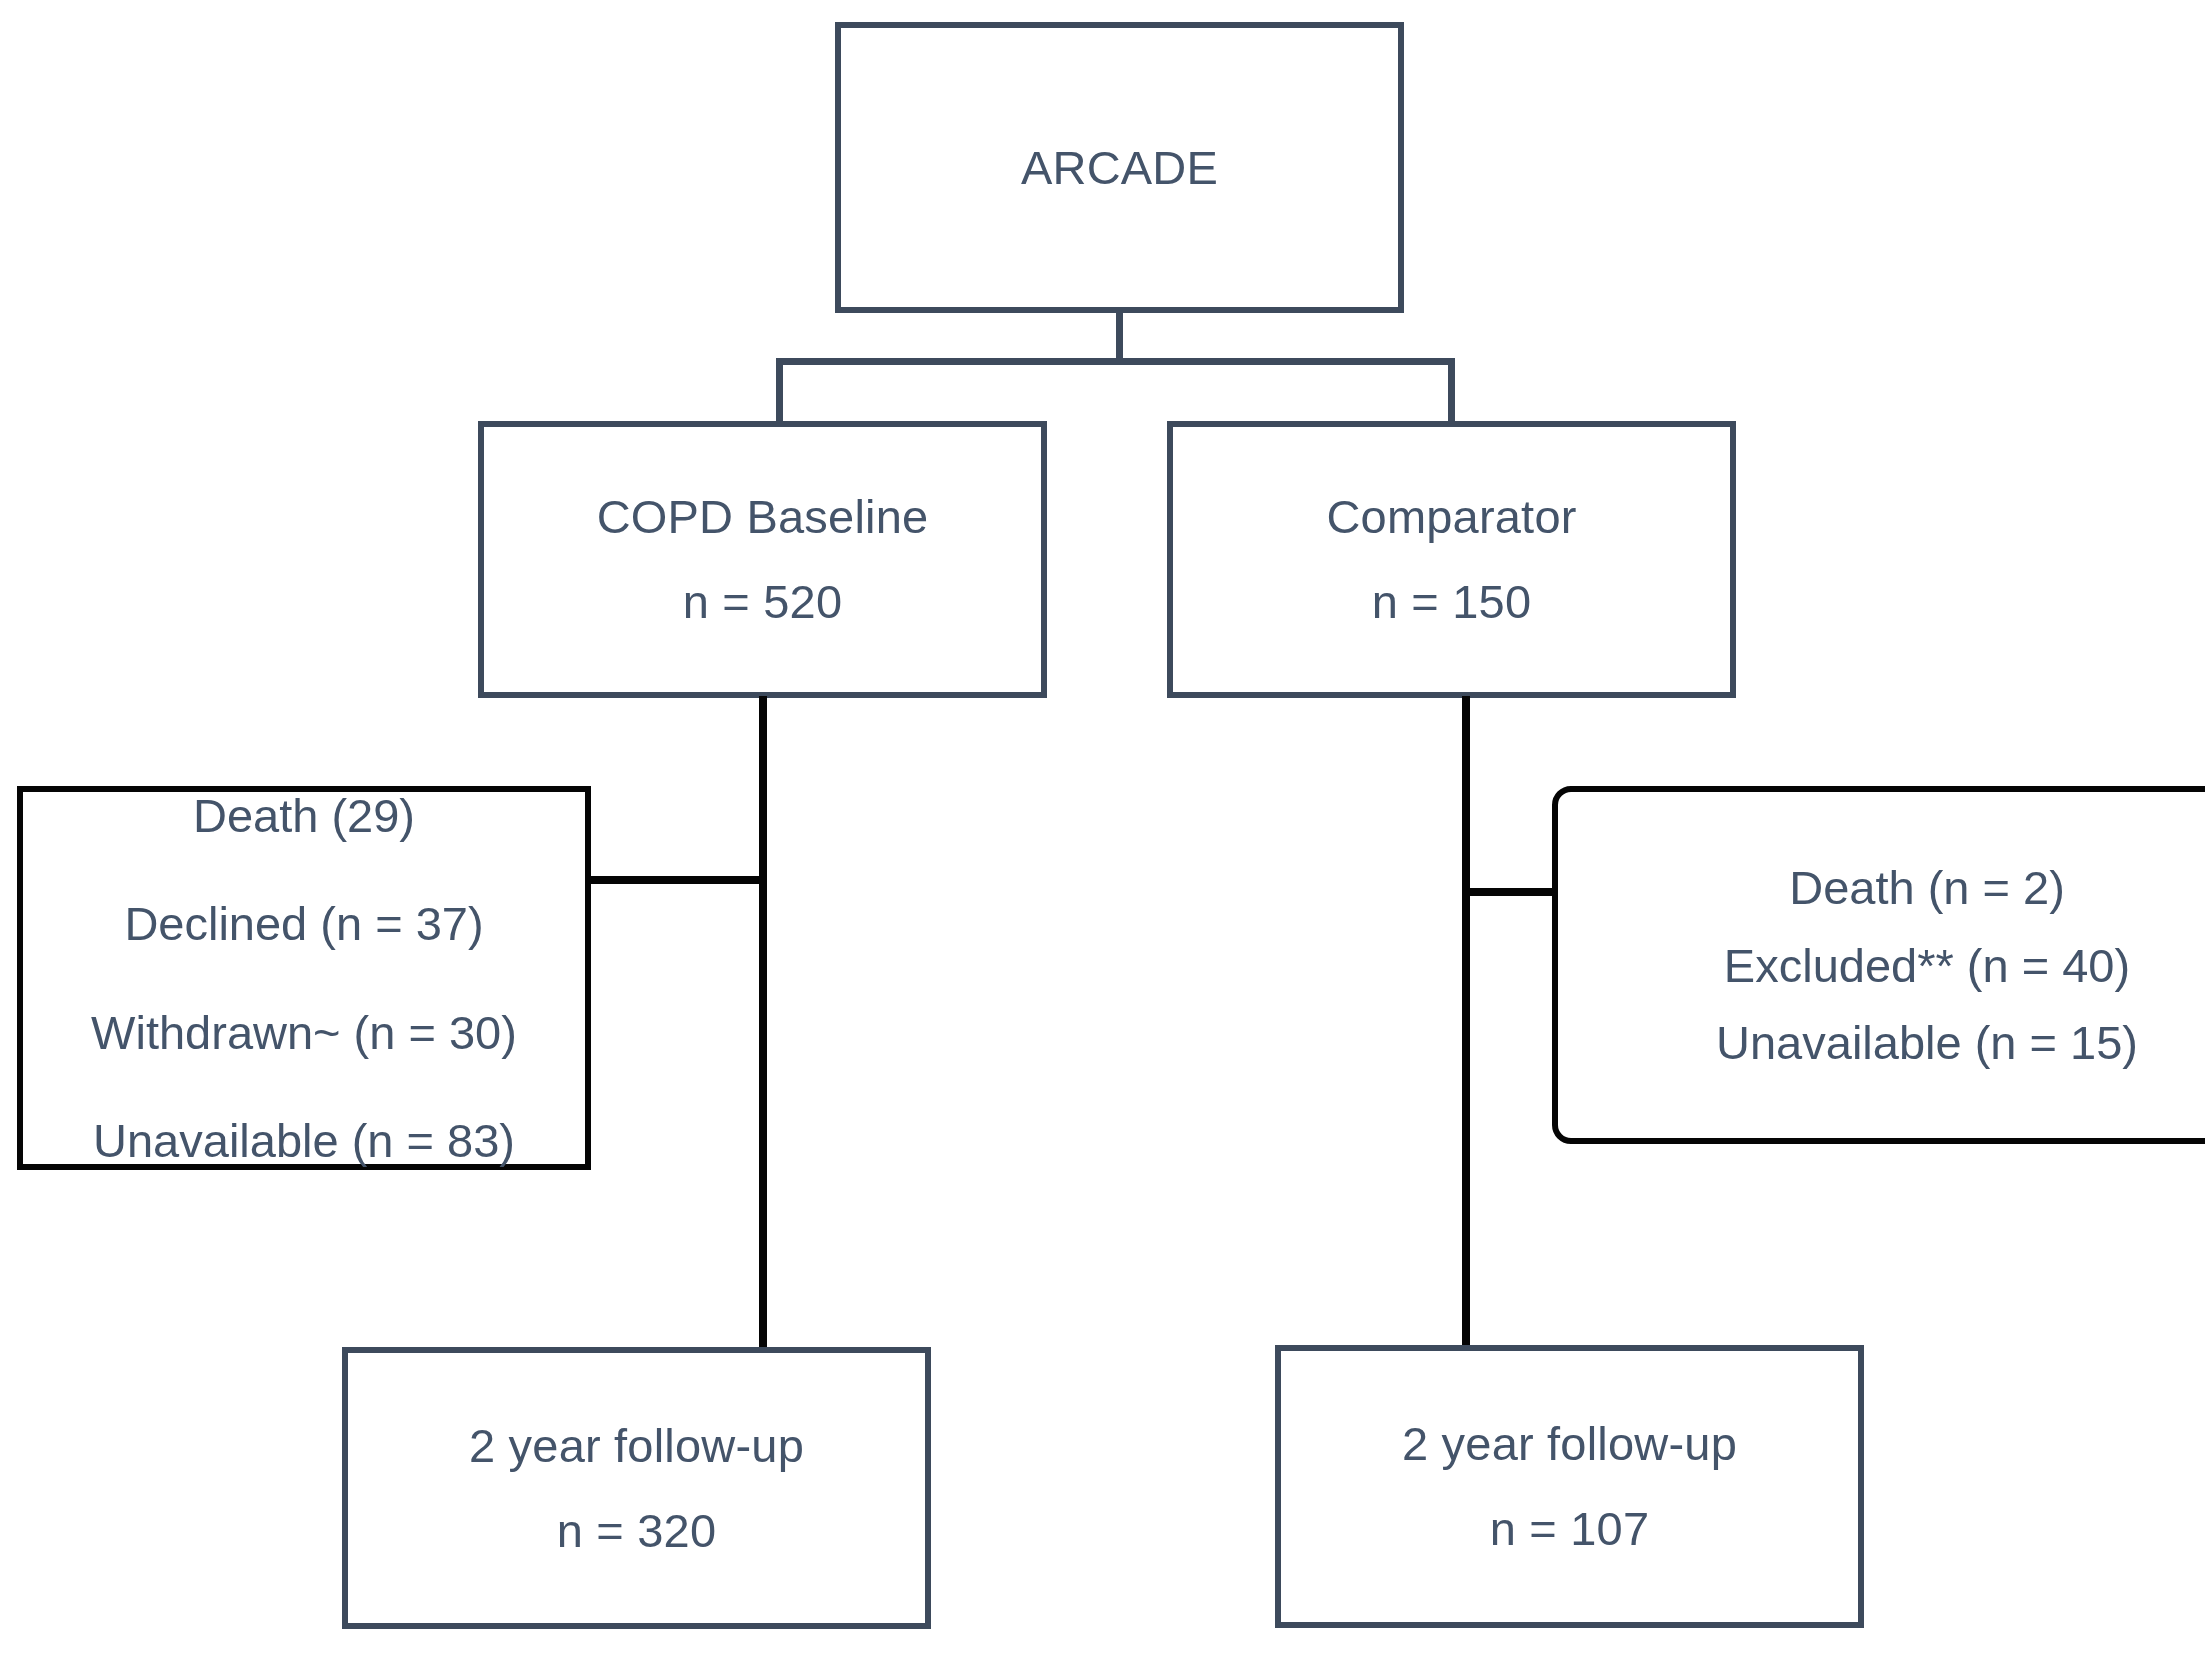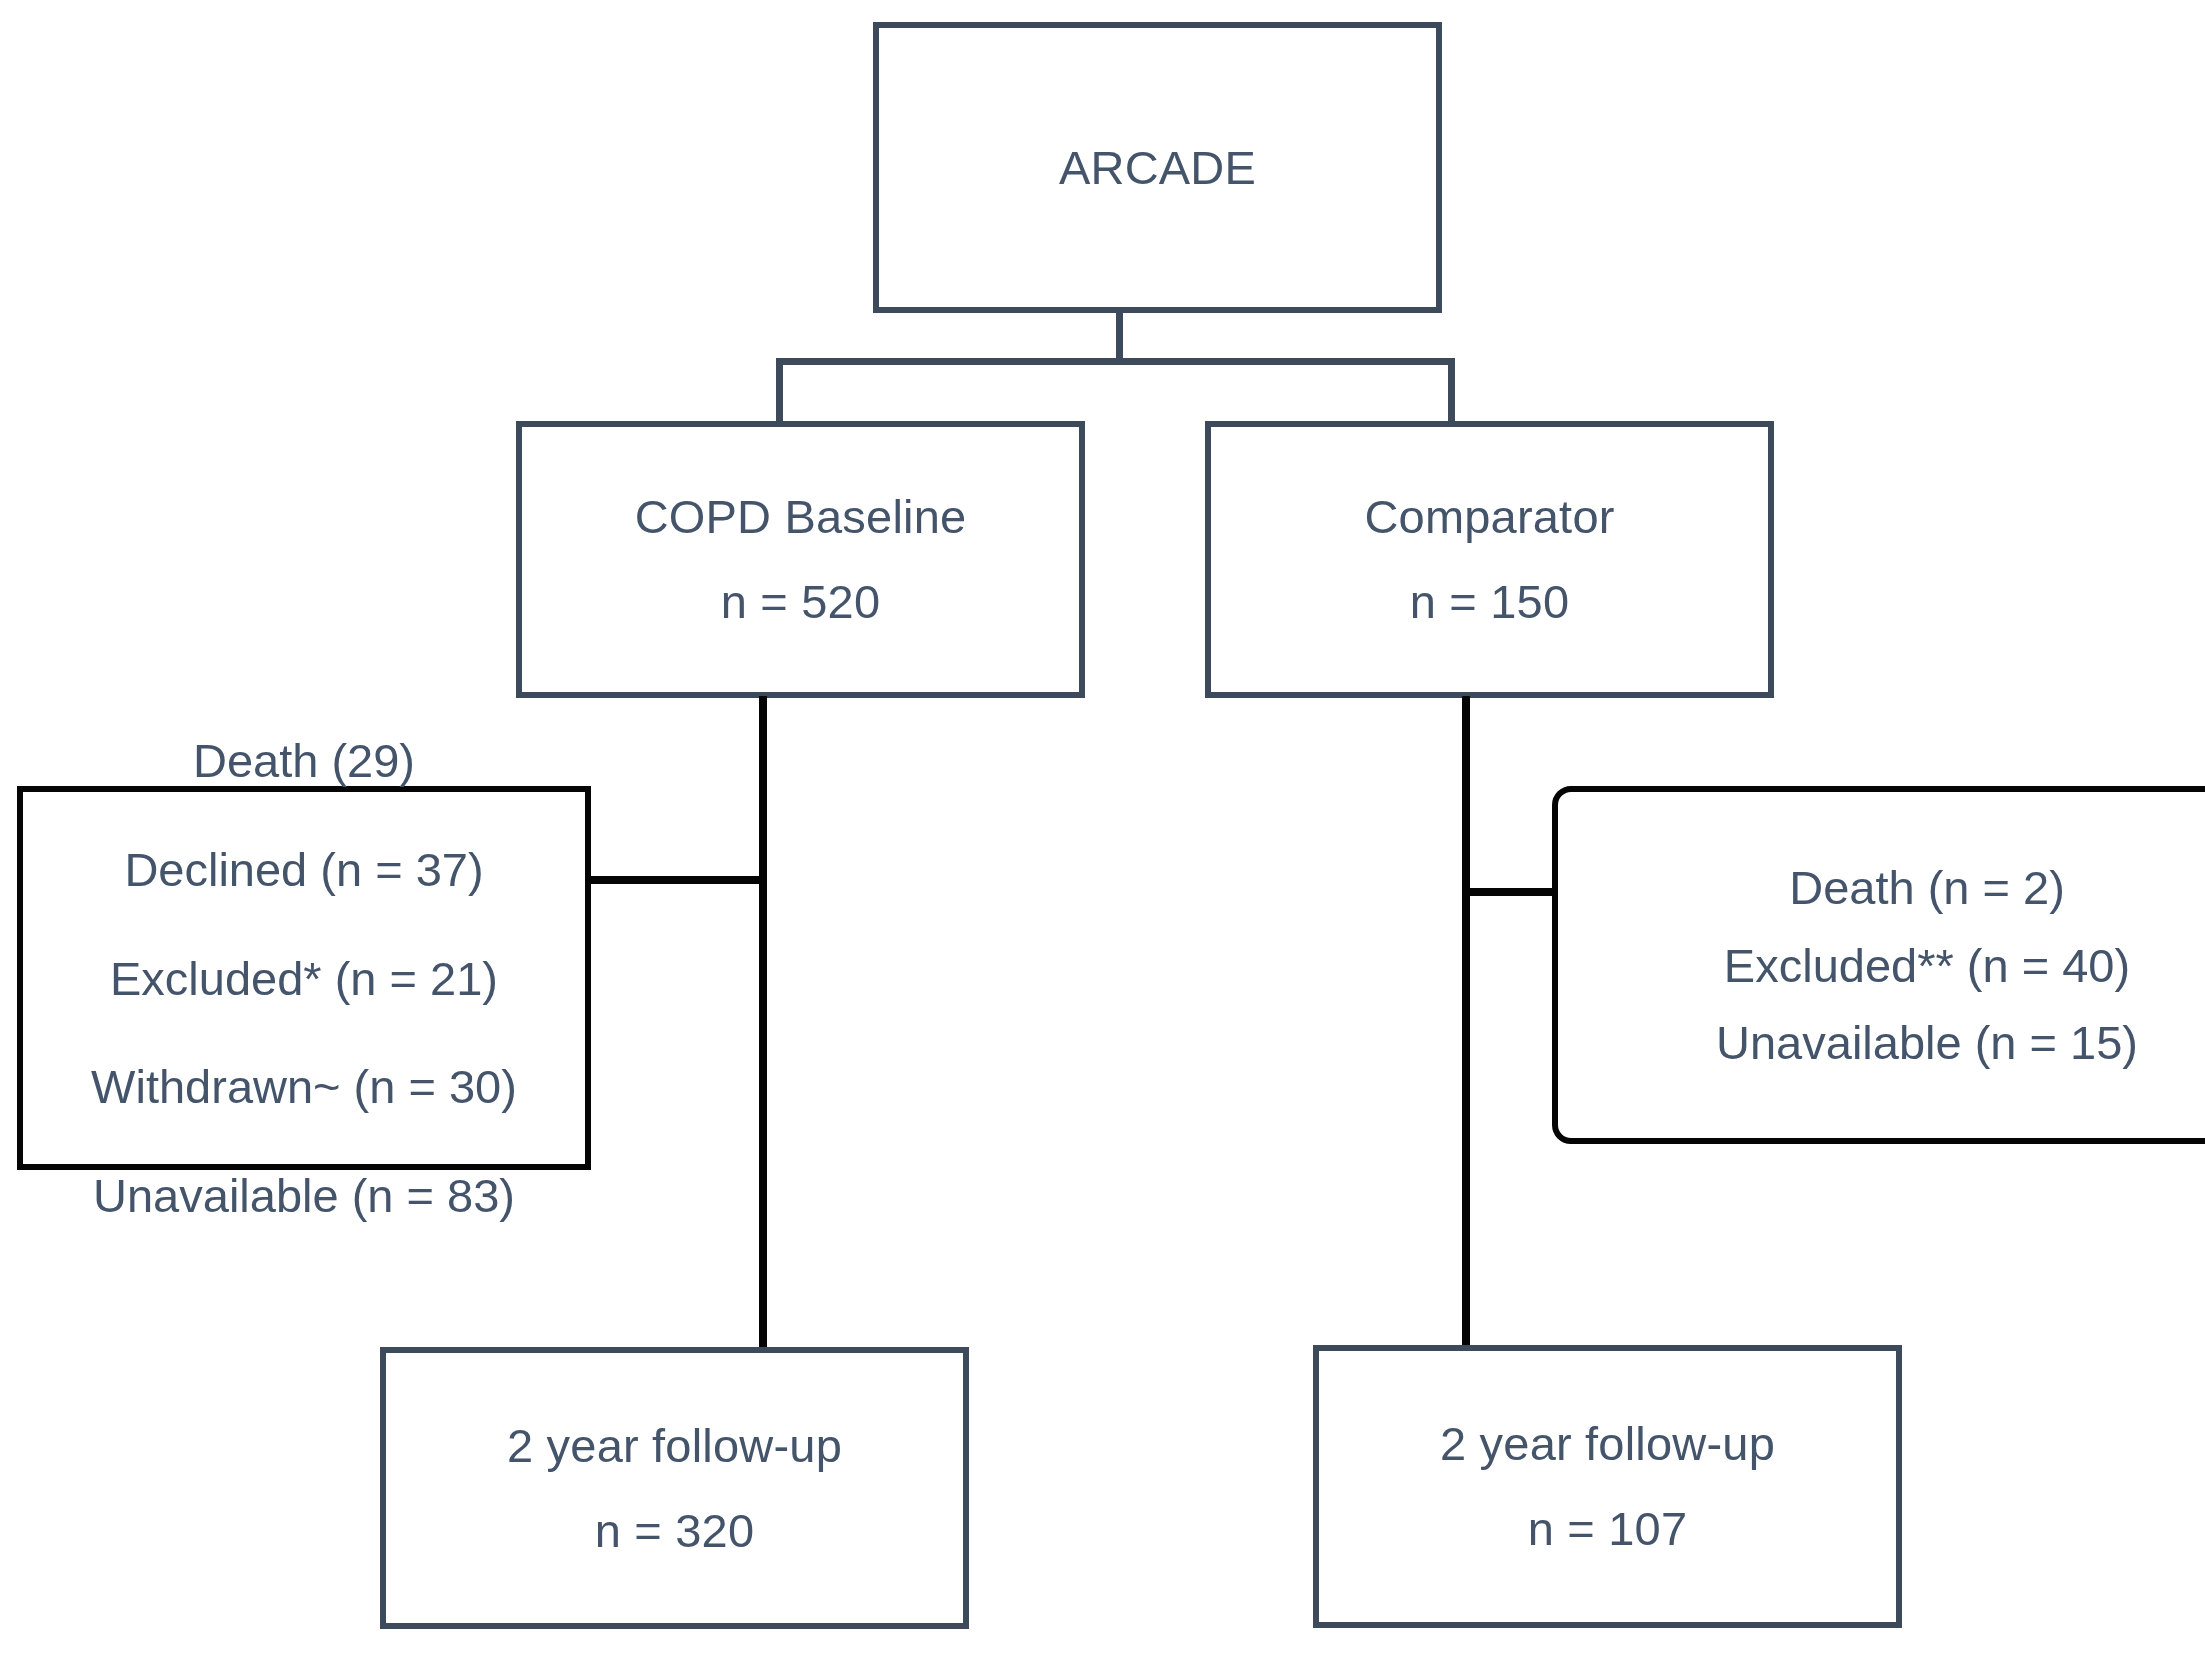--- a/index.html
+++ b/index.html
@@ -23,21 +23,20 @@
     box-sizing: border-box;
     background: #ffffff;
     display: flex;
     flex-direction: column;
     align-items: center;
     justify-content: center;
     text-align: center;
   }
   .node.slate {
     border: 6.1px solid #3d4a5c;
-    margin-left: 38px;
   }
   .node.black {
     border: 6.9px solid #050505;
   }
 
   .node-line {
     color: #44546a;
     font-size: 47px;
     line-height: 1.06;
     font-weight: 400;
@@ -85,21 +84,20 @@
   <div class="node slate" style="left:478px; top:421px; width:569px; height:277px;">
     <div class="node-line">COPD Baseline</div>
     <div class="node-line sub">n = 520</div>
   </div>
 
   <div class="conn black" style="left:759px; top:696px; width:8.4px; height:651px;"></div>
 
   <div class="node black" style="left:17px; top:786px; width:574px; height:384px;gap:31px;">
     <div class="excl-line">Death (29)</div>
     <div class="excl-line">Declined (n = 37)</div>
-    <div class="excl-line">Excluded* (n = 21)</div>
     <div class="excl-line">Withdrawn~ (n = 30)</div>
     <div class="excl-line">Unavailable (n = 83)</div>
   </div>
 
   <div class="conn black" style="left:587px; top:876px; width:177px; height:8.4px;"></div>
 
   <div class="node slate" style="left:342px; top:1347px; width:589px; height:282px;">
     <div class="node-line">2 year follow-up</div>
     <div class="node-line sub">n = 320</div>
   </div>

